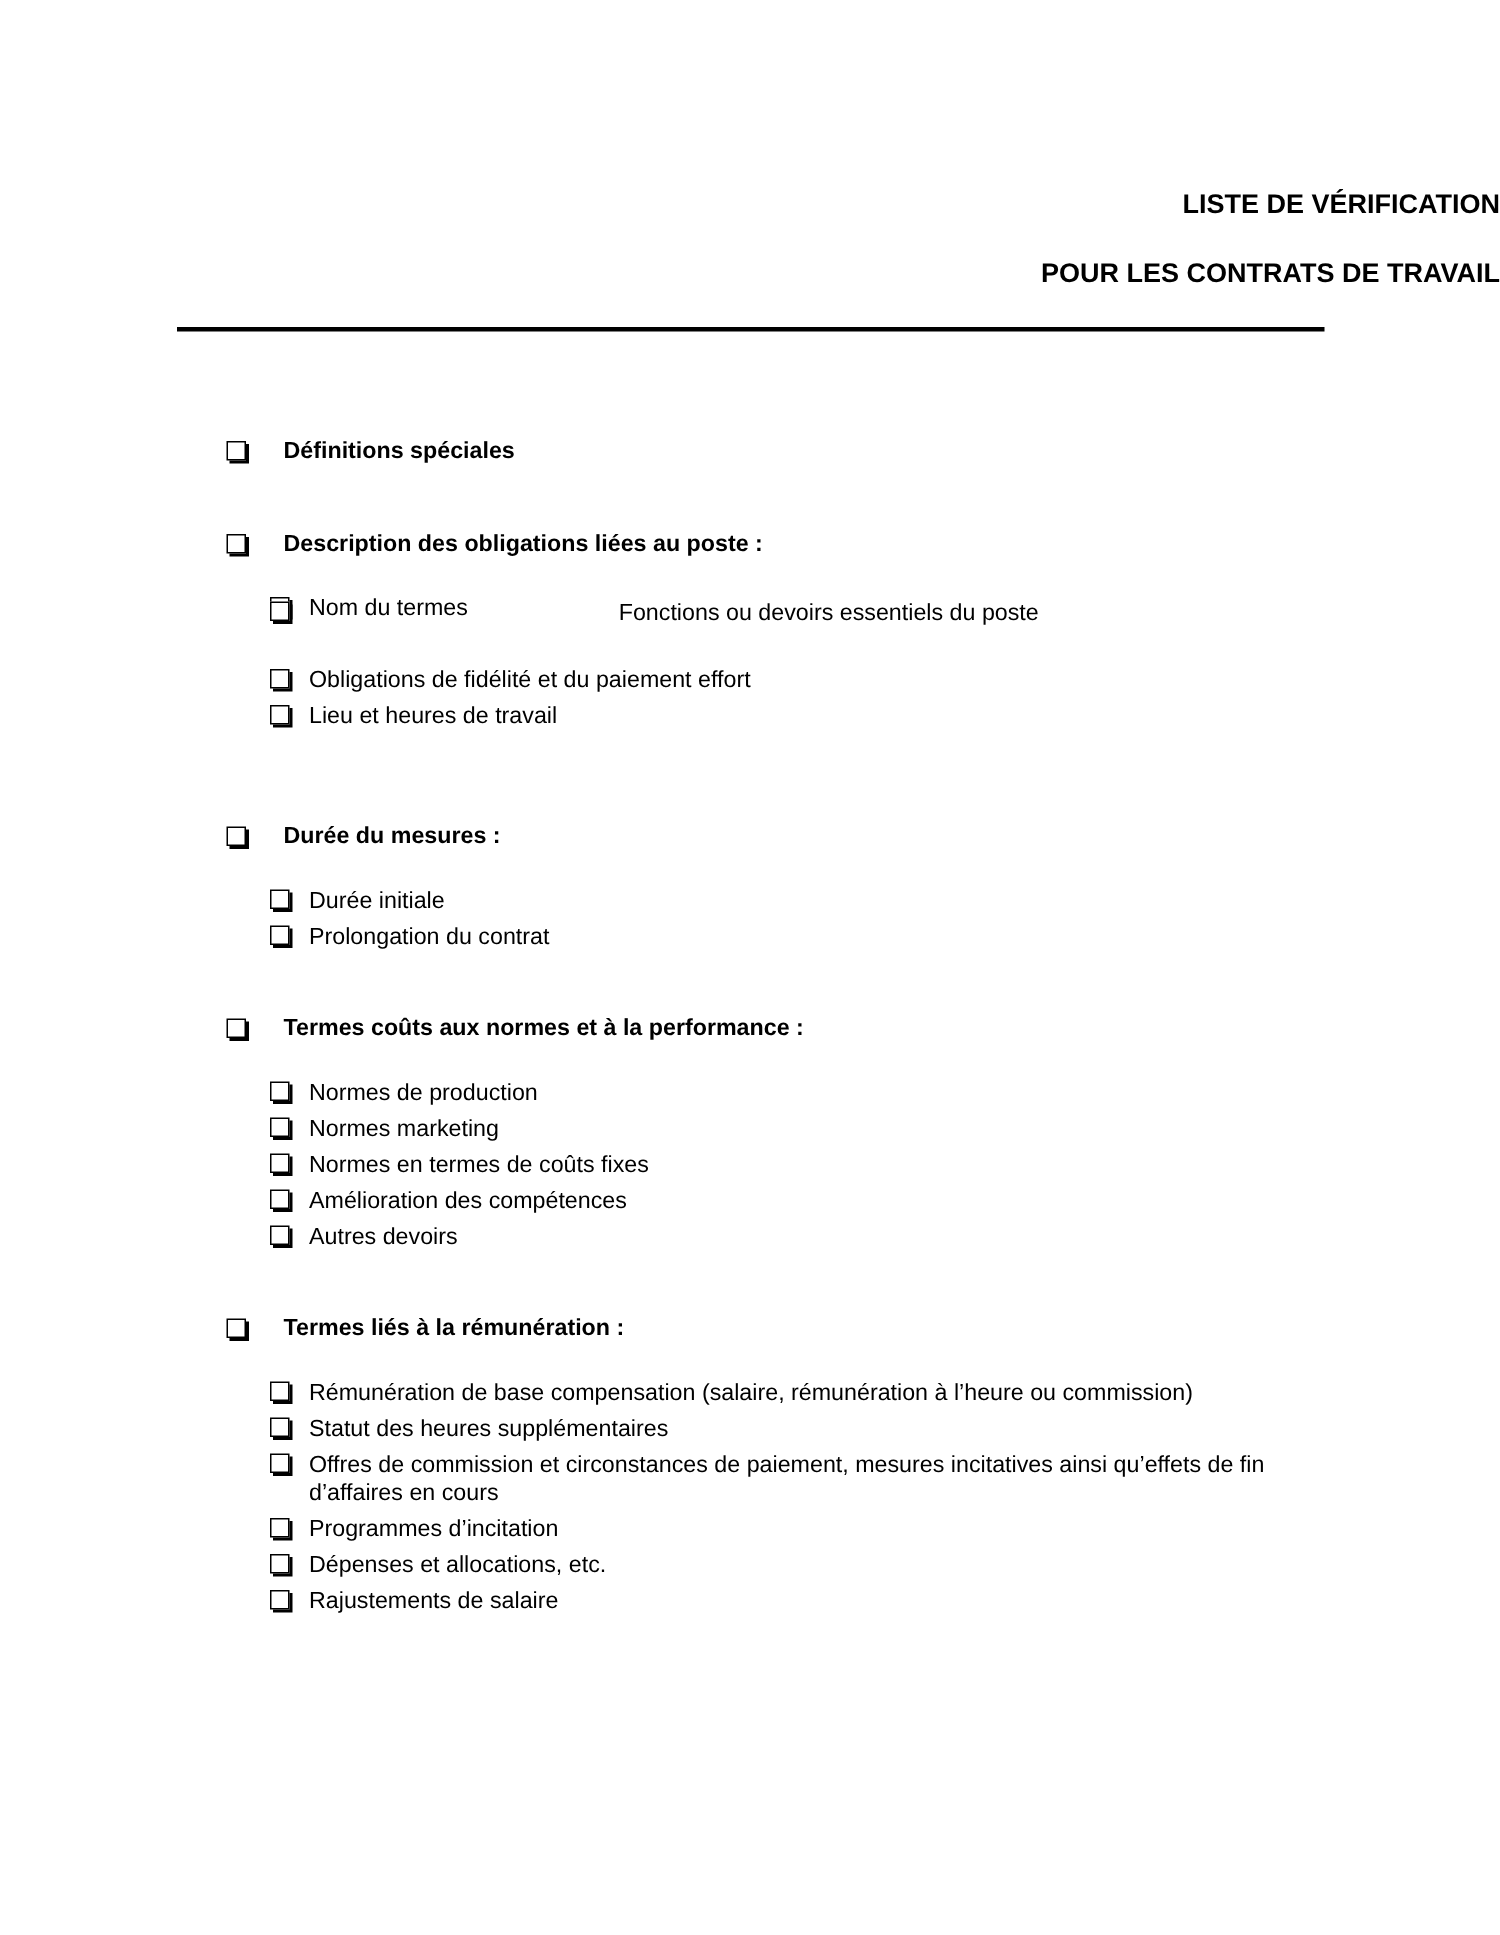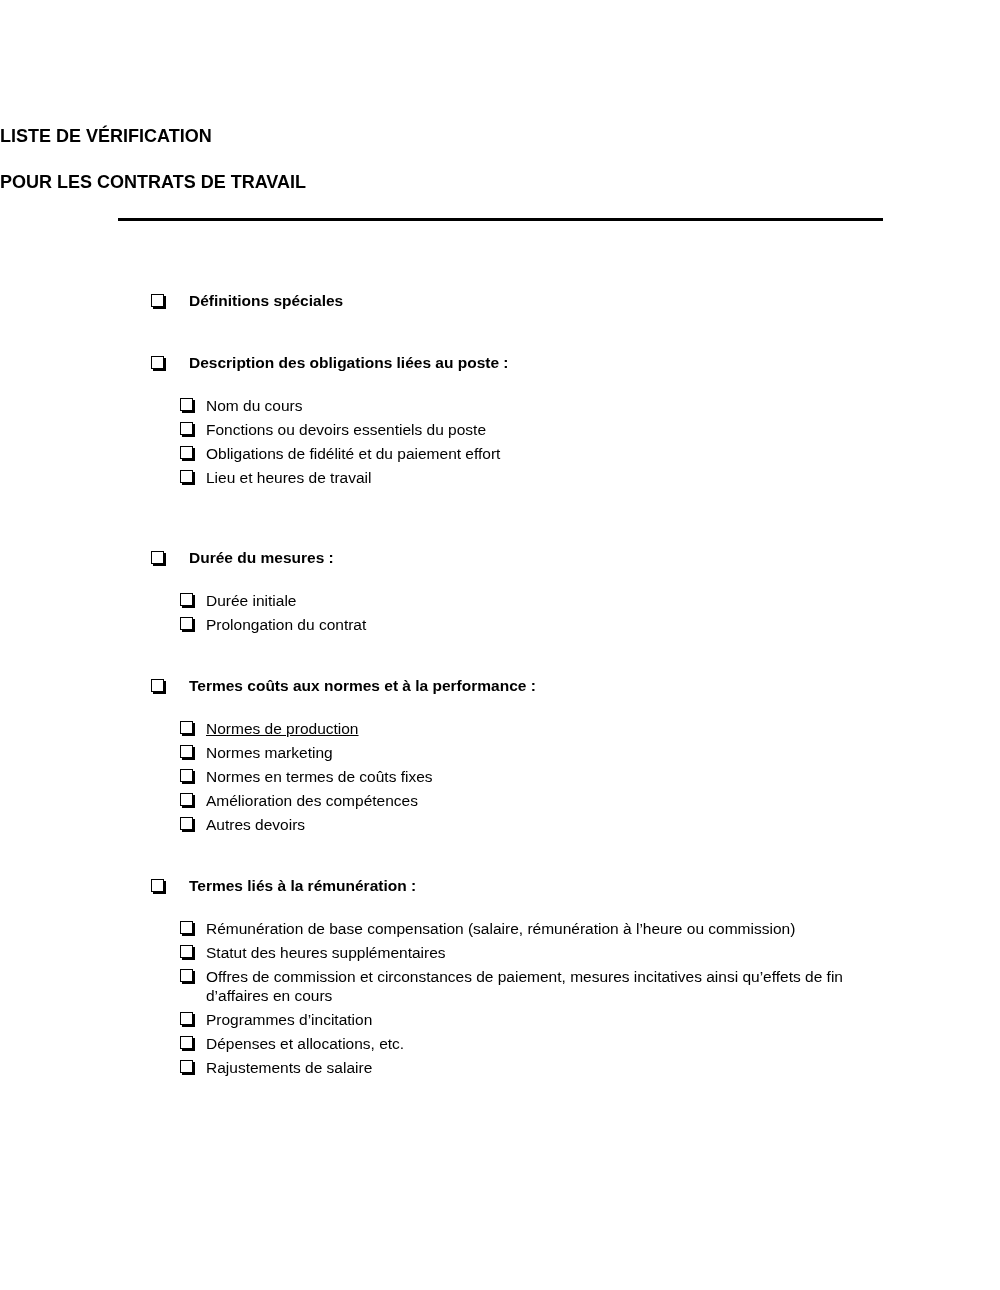--- a/index.html
+++ b/index.html
@@ -1,21 +1,21 @@
 <!DOCTYPE html>
 <html><head>
   <meta charset="utf-8">
   <style>
     html, body { margin: 0; padding: 0; background: #ffffff; }
     body {
       width: 1000px; height: 1290px; position: relative; overflow: hidden;
       font-family: "Liberation Sans", sans-serif; color: #000;
     }
     .title {
-      position: absolute; left: 0; width: 1000px; text-align: left;
+      position: absolute; left: 0; width: 1000px; text-align: right;
       font-weight: bold; font-size: 18px;
     }
     #t1 { top: 126px; }
     #t2 { top: 172px; }
     .rule {
       position: absolute; left: 118px; width: 765px; top: 218px; height: 3px;
       background: #000;
     }
     .cb {
       position: absolute; width: 11px; height: 11px;
@@ -45,23 +45,23 @@
   <span class="cb"></span>
   <span class="label">Définitions spéciales</span>
 </div>
 
 <div class="main-item" style="top:354px;">
   <span class="cb"></span>
   <span class="label">Description des obligations liées au poste :</span>
 </div>
 <div class="sub-item" style="top:396px;">
   <span class="cb"></span>
-  <span class="label">Nom du cours</span>
+  <span class="label">Nom du termes</span>
 </div>
-<div class="sub-item" style="top:420px;">
+<div class="sub-item" style="top:399px;text-align:center;">
   <span class="cb"></span>
   <span class="label">Fonctions ou devoirs essentiels du poste</span>
 </div>
 <div class="sub-item" style="top:444px;">
   <span class="cb"></span>
   <span class="label">Obligations de fidélité et du paiement effort</span>
 </div>
 <div class="sub-item" style="top:468px;">
   <span class="cb"></span>
   <span class="label">Lieu et heures de travail</span>
@@ -77,21 +77,21 @@
 </div>
 <div class="sub-item" style="top:615px;">
   <span class="cb"></span>
   <span class="label">Prolongation du contrat</span>
 </div>
 
 <div class="main-item" style="top:677px;">
   <span class="cb"></span>
   <span class="label">Termes coûts aux normes et à la performance :</span>
 </div>
-<div class="sub-item" style="top:719px;text-decoration:underline;">
+<div class="sub-item" style="top:719px;">
   <span class="cb"></span>
   <span class="label">Normes de production</span>
 </div>
 <div class="sub-item" style="top:743px;">
   <span class="cb"></span>
   <span class="label">Normes marketing</span>
 </div>
 <div class="sub-item" style="top:767px;">
   <span class="cb"></span>
   <span class="label">Normes en termes de coûts fixes</span>

